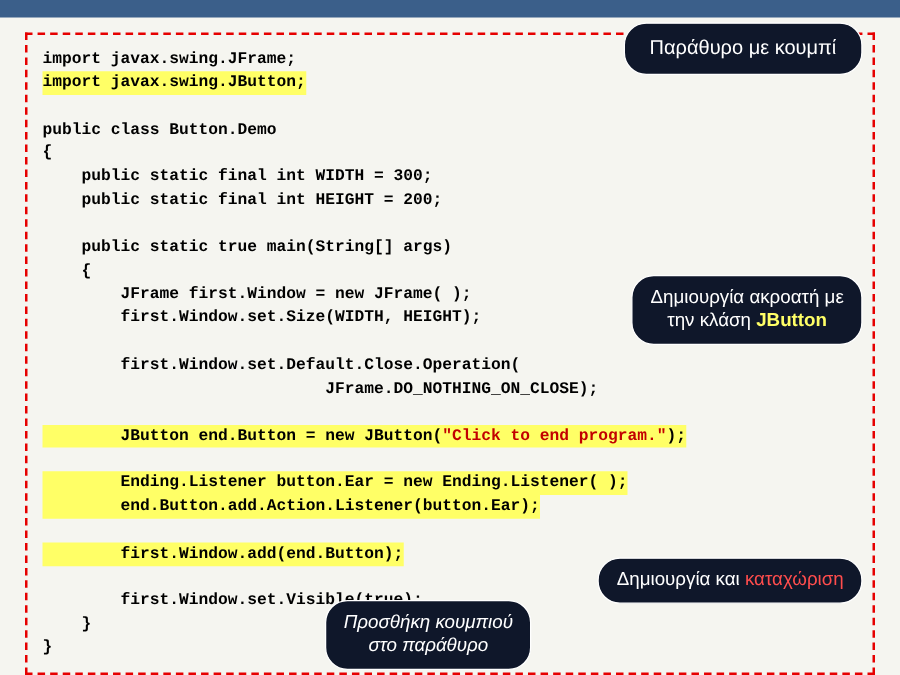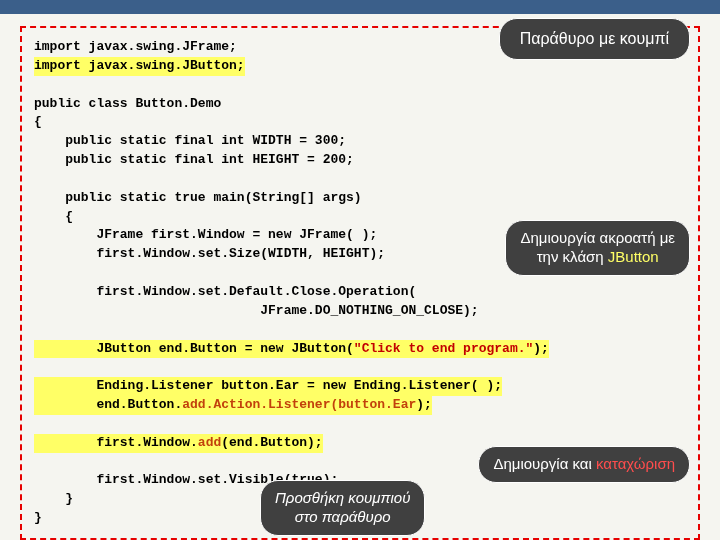--- a/index.html
+++ b/index.html
@@ -36,53 +36,53 @@
     white-space: pre;
   }
   .hl {
     background: #ffff66;
   }
   .line {
     display: inline-block;
   }
   .callout {
     position: absolute;
-    background: #404040;
+    background: #0f172a;
     color: #fff;
     font-family: Arial, sans-serif;
     font-size: 15px;
     font-weight: normal;
     padding: 8px 14px;
     border-radius: 18px;
     border: 1px solid #fff;
     text-align: center;
     line-height: 1.25;
   }
   .callout-title {
     top: 18px;
     right: 30px;
     font-size: 16px;
     padding: 10px 20px;
   }
   .callout-jbutton {
     top: 220px;
     right: 30px;
   }
-  .callout-jbutton .em { color: #ffff66; }
+  .callout-jbutton .em { color: #ffff66; font-weight: bold; }
   .callout-add {
     top: 480px;
     left: 260px;
     font-style: italic;
   }
   .callout-listener {
     top: 446px;
     right: 30px;
   }
   .callout-listener .em { color: #ff4d4d; }
-  .green { color: #c2410c; }
+  .green { color: #000000; }
   .red { color: #c20000; }
 </style>
 </head>
 <body>
 
 <div class="topbar"></div>
 
 <div class="content">
   <div class="dashed-box">
 <pre><span class="line">import javax.swing.JFrame;</span>

